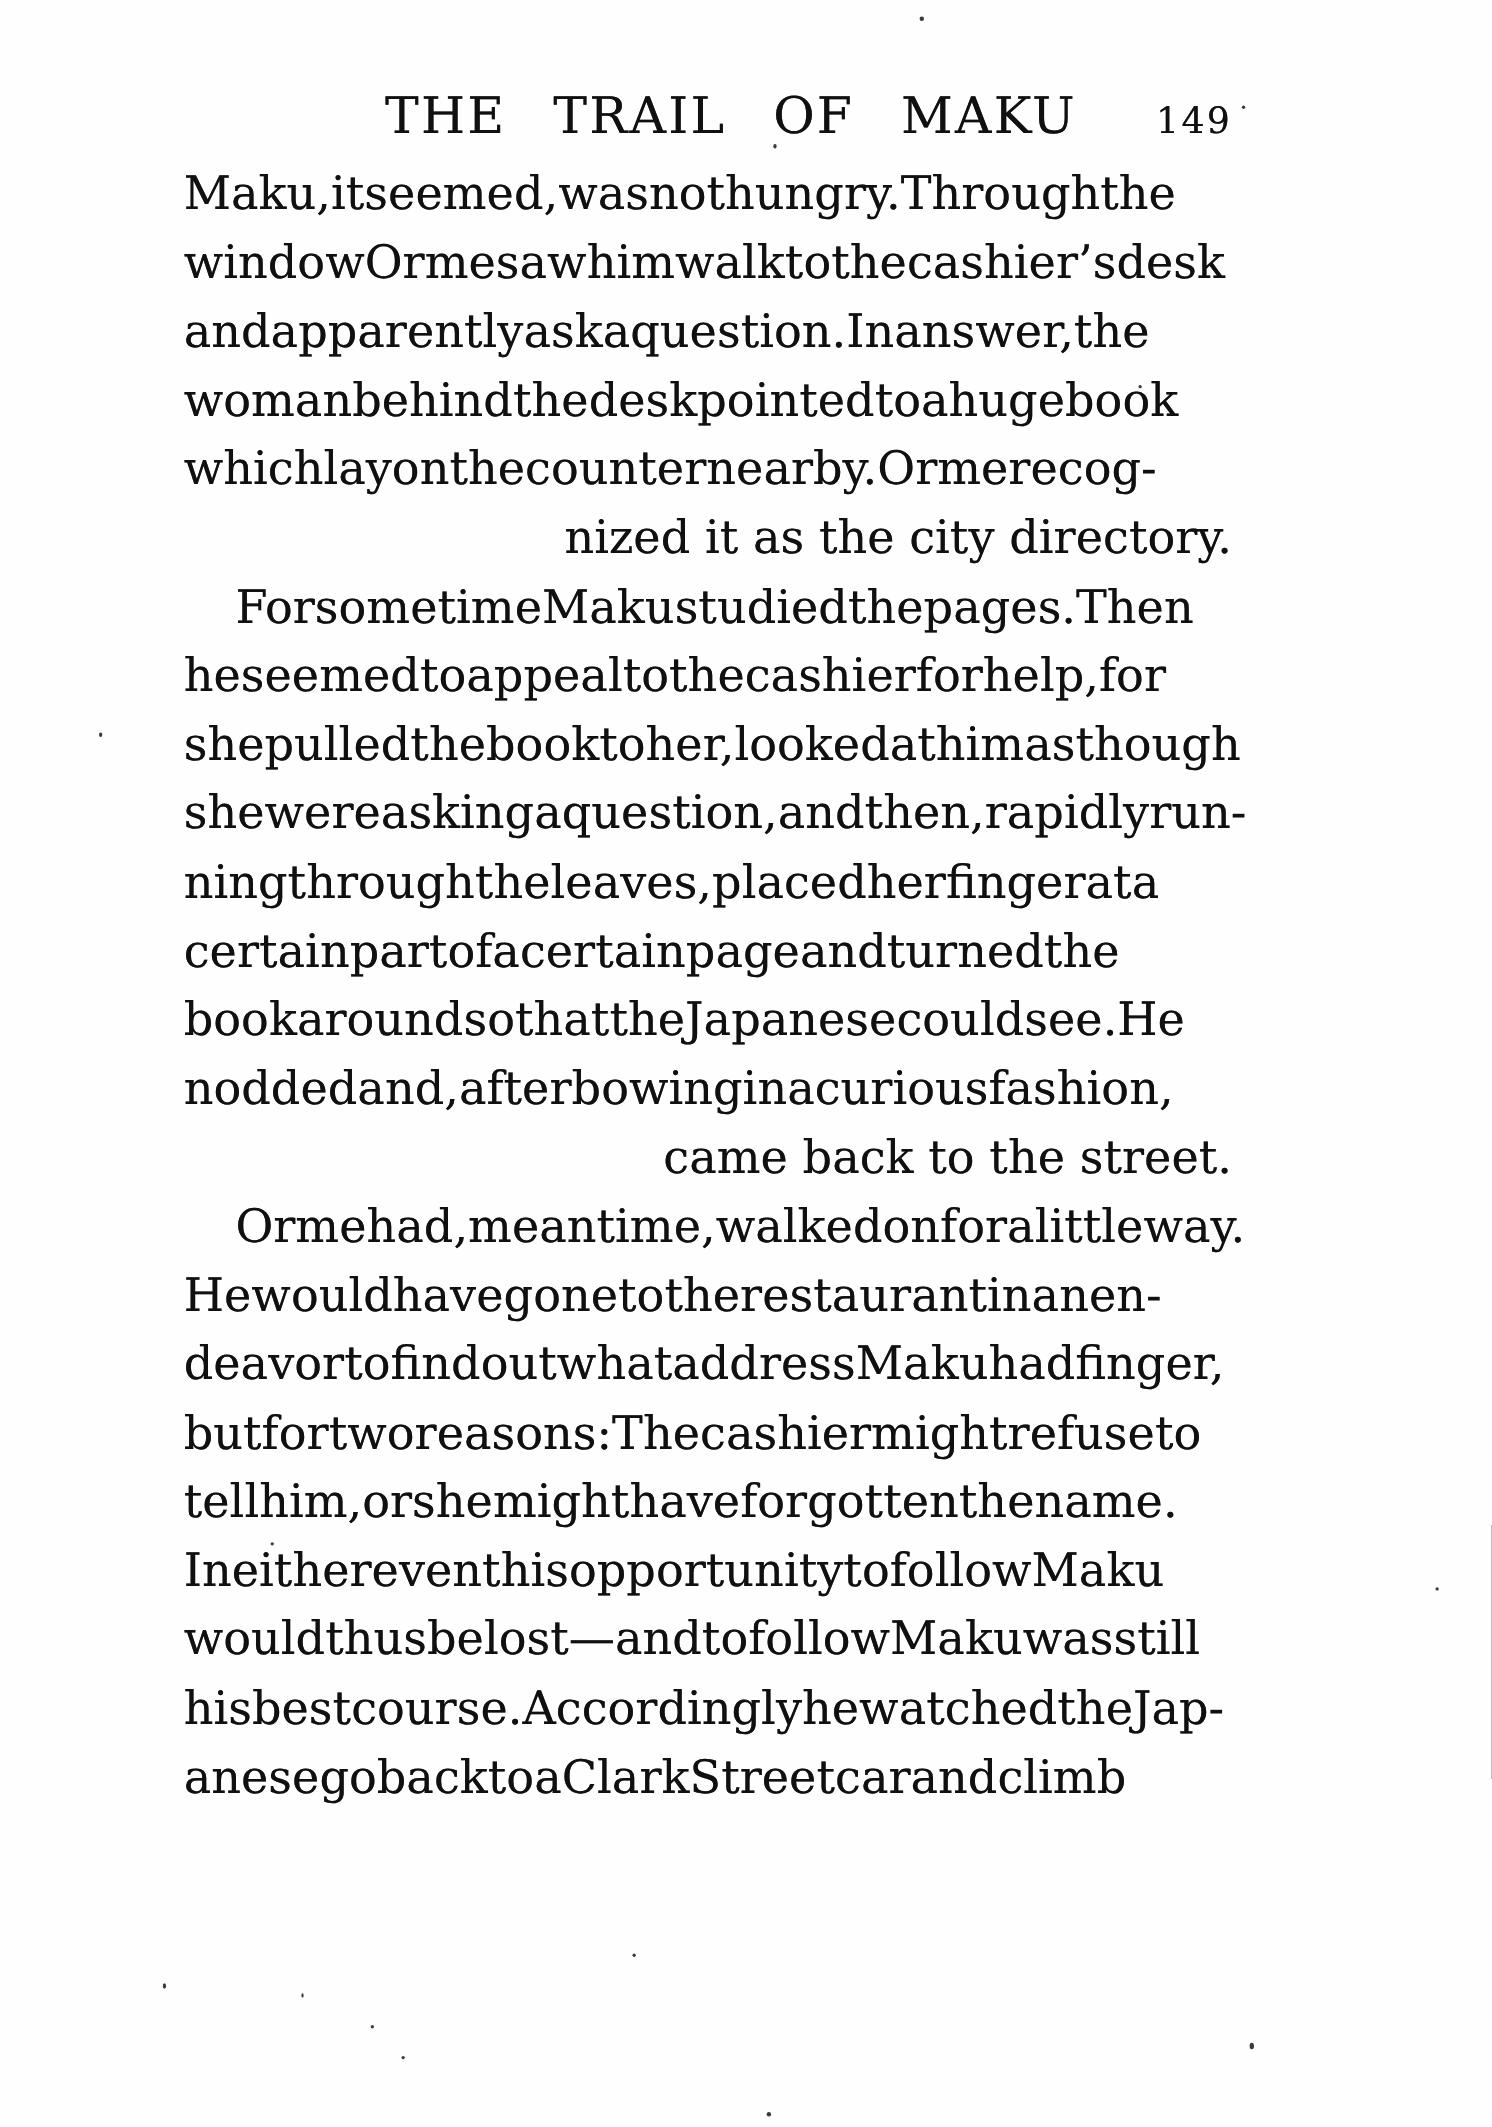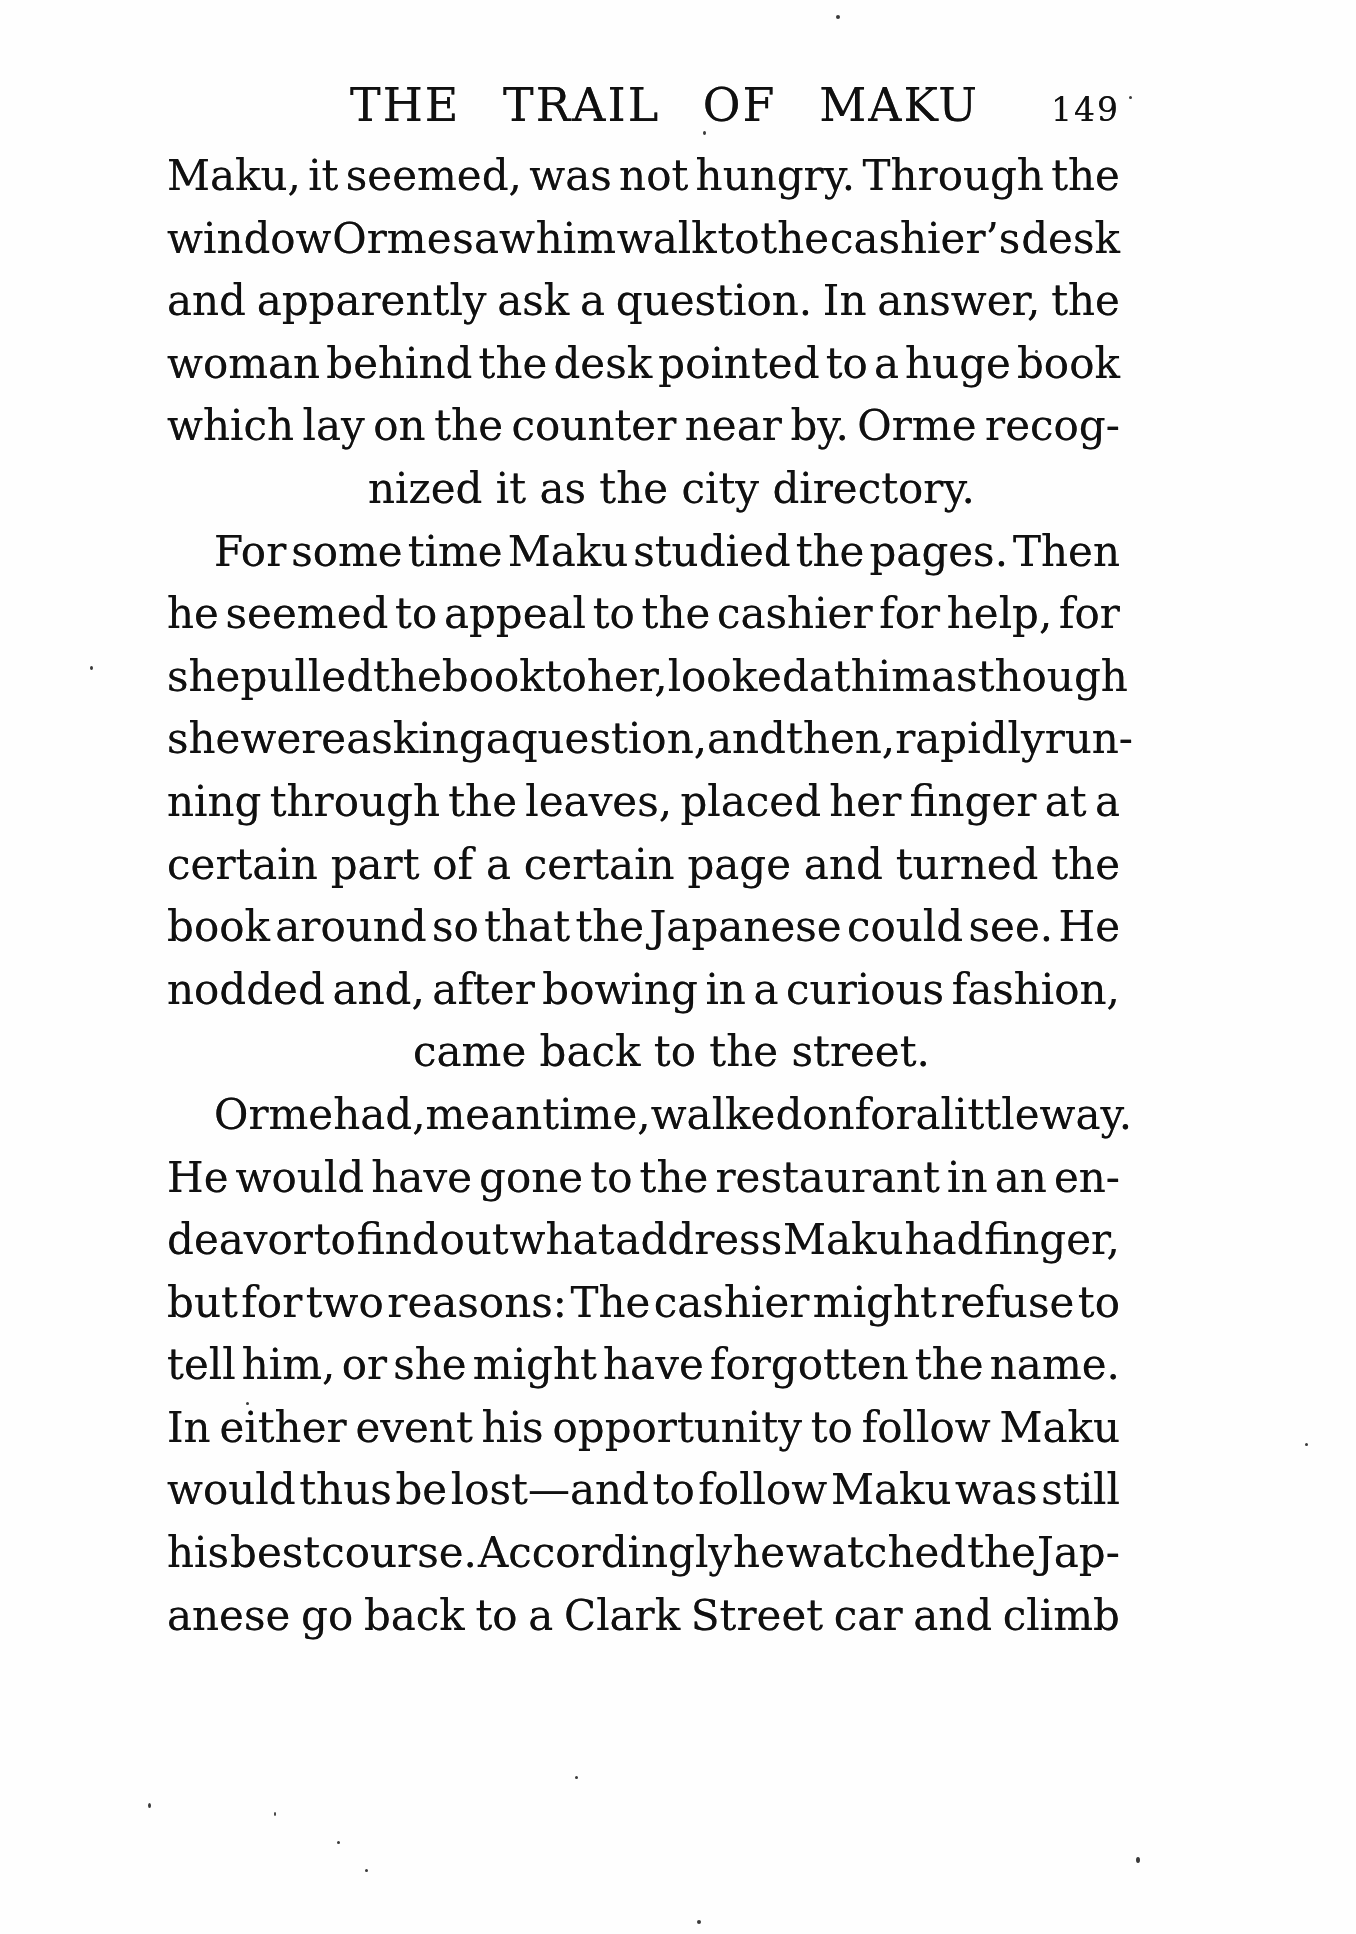--- a/index.html
+++ b/index.html
@@ -62,31 +62,30 @@
     box-sizing: border-box;
     width: 100%;
     height: 62.6px;
     font-size: 42px;
     line-height: 62.6px;
     white-space: nowrap;
     text-shadow: 0 0 0.5px rgba(0,0,0,0.6);
   }
   .line.j {
     display: flex;
-    justify-content: space-between;
+    justify-content: flex-start;
   }
   .line.j span {
     display: inline-block;
   }
   .line.indent {
     padding-left: 47px;
   }
   .line.last {
-    text-align: center;
-    margin-left: 28px;
+    text-align: right;
   }
   .speck {
     position: absolute;
     background: #3a3a3a;
     border-radius: 50%;
   }
 </style>
 </head>
 <body>
 

